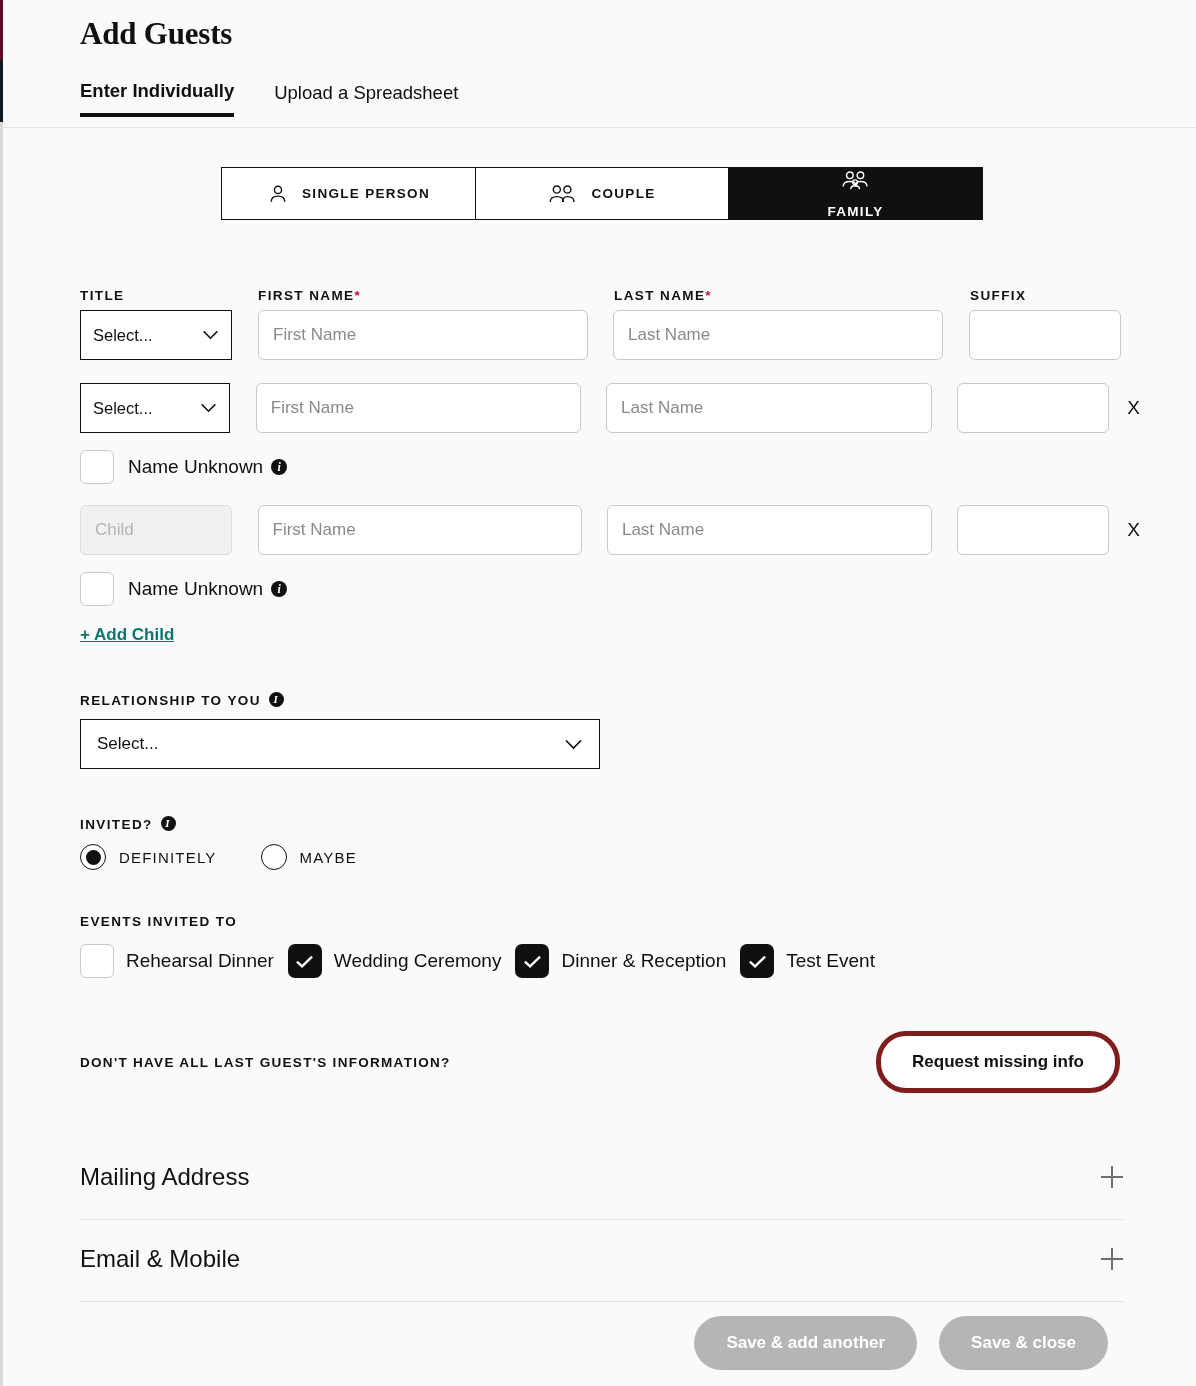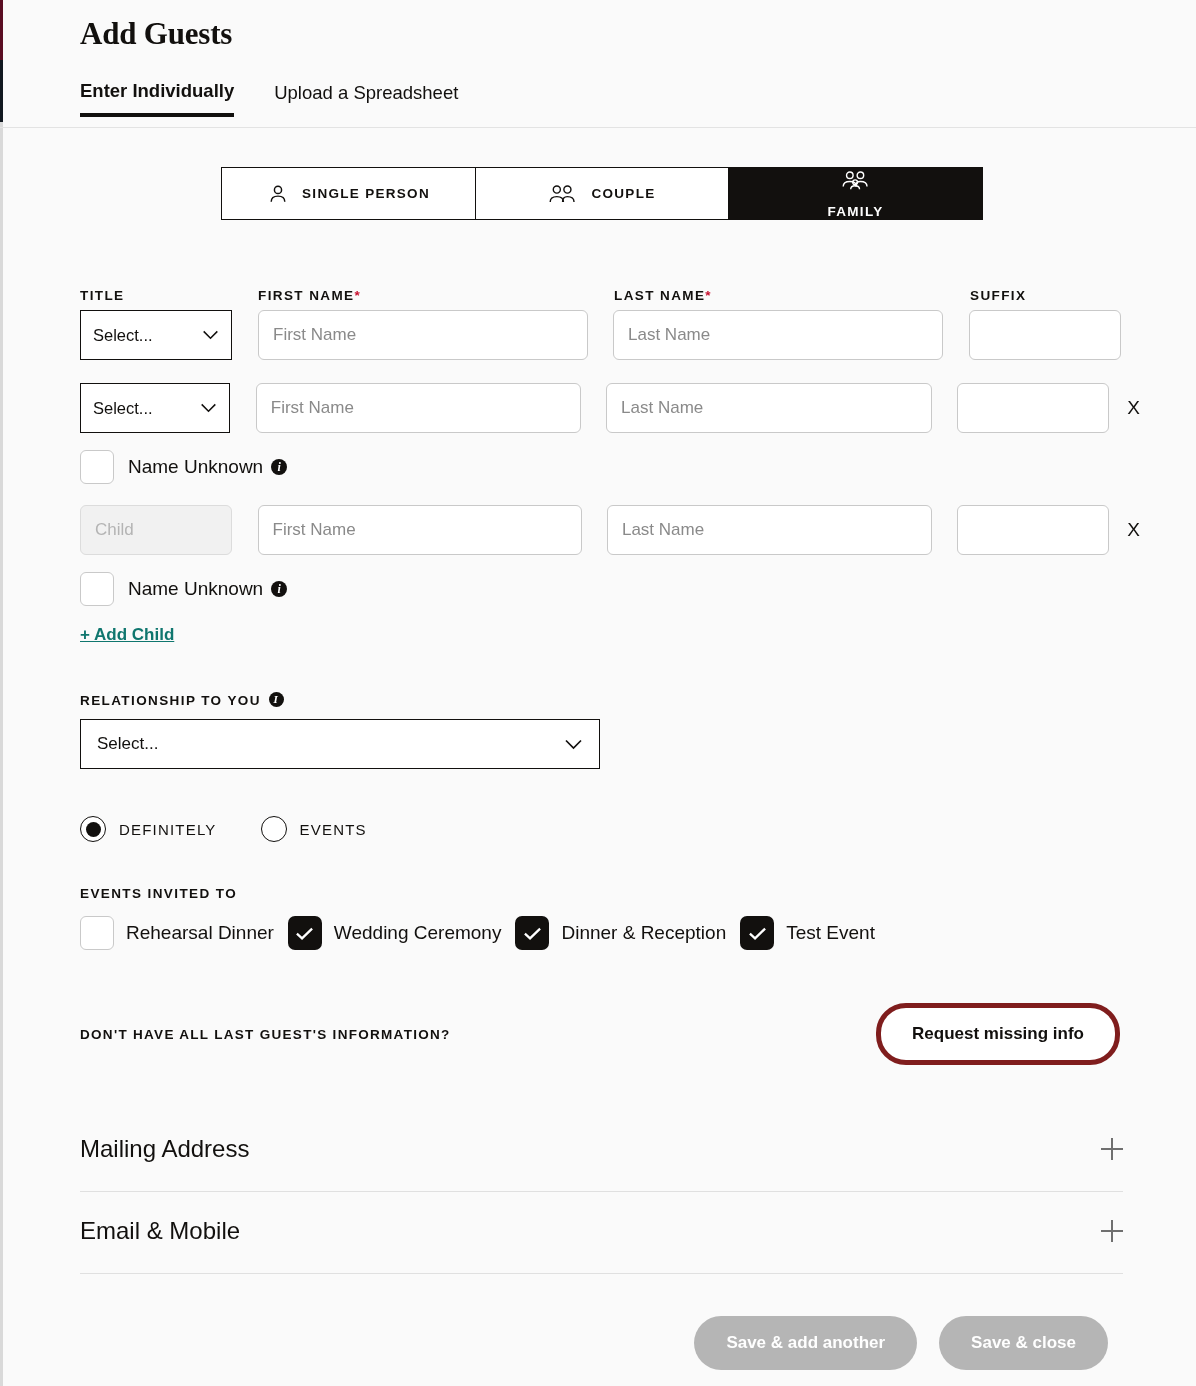--- a/index.html
+++ b/index.html
@@ -340,26 +340,29 @@
       </div>
       <div class="rel-select">
         <span>Select...</span>
         <svg width="19" height="11" viewBox="0 0 18 11" fill="none" stroke="#12100e" stroke-width="1.7">
             <path d="M1.5 1.5 L9 9 L16.5 1.5"></path>
           </svg>
       </div>
     </div>
 
     <div class="invited-wrap">
+      <div class="label">
+        <span>INVITED?</span><span class="info sm">i</span>
+      </div>
       <div class="radio-row">
         <span class="radio checked"></span>
         <span class="radio-label">DEFINITELY</span>
         <span class="radio-gap"></span>
         <span class="radio"></span>
-        <span class="radio-label">EVENTS</span>
+        <span class="radio-label">MAYBE</span>
       </div>
     </div>
 
     <div class="events-wrap">
       <div class="label">EVENTS INVITED TO</div>
       <div class="events-row">
         <span class="ev-item">
           <span class="cb"></span>
           <span class="ev-label">Rehearsal Dinner</span>
         </span>

